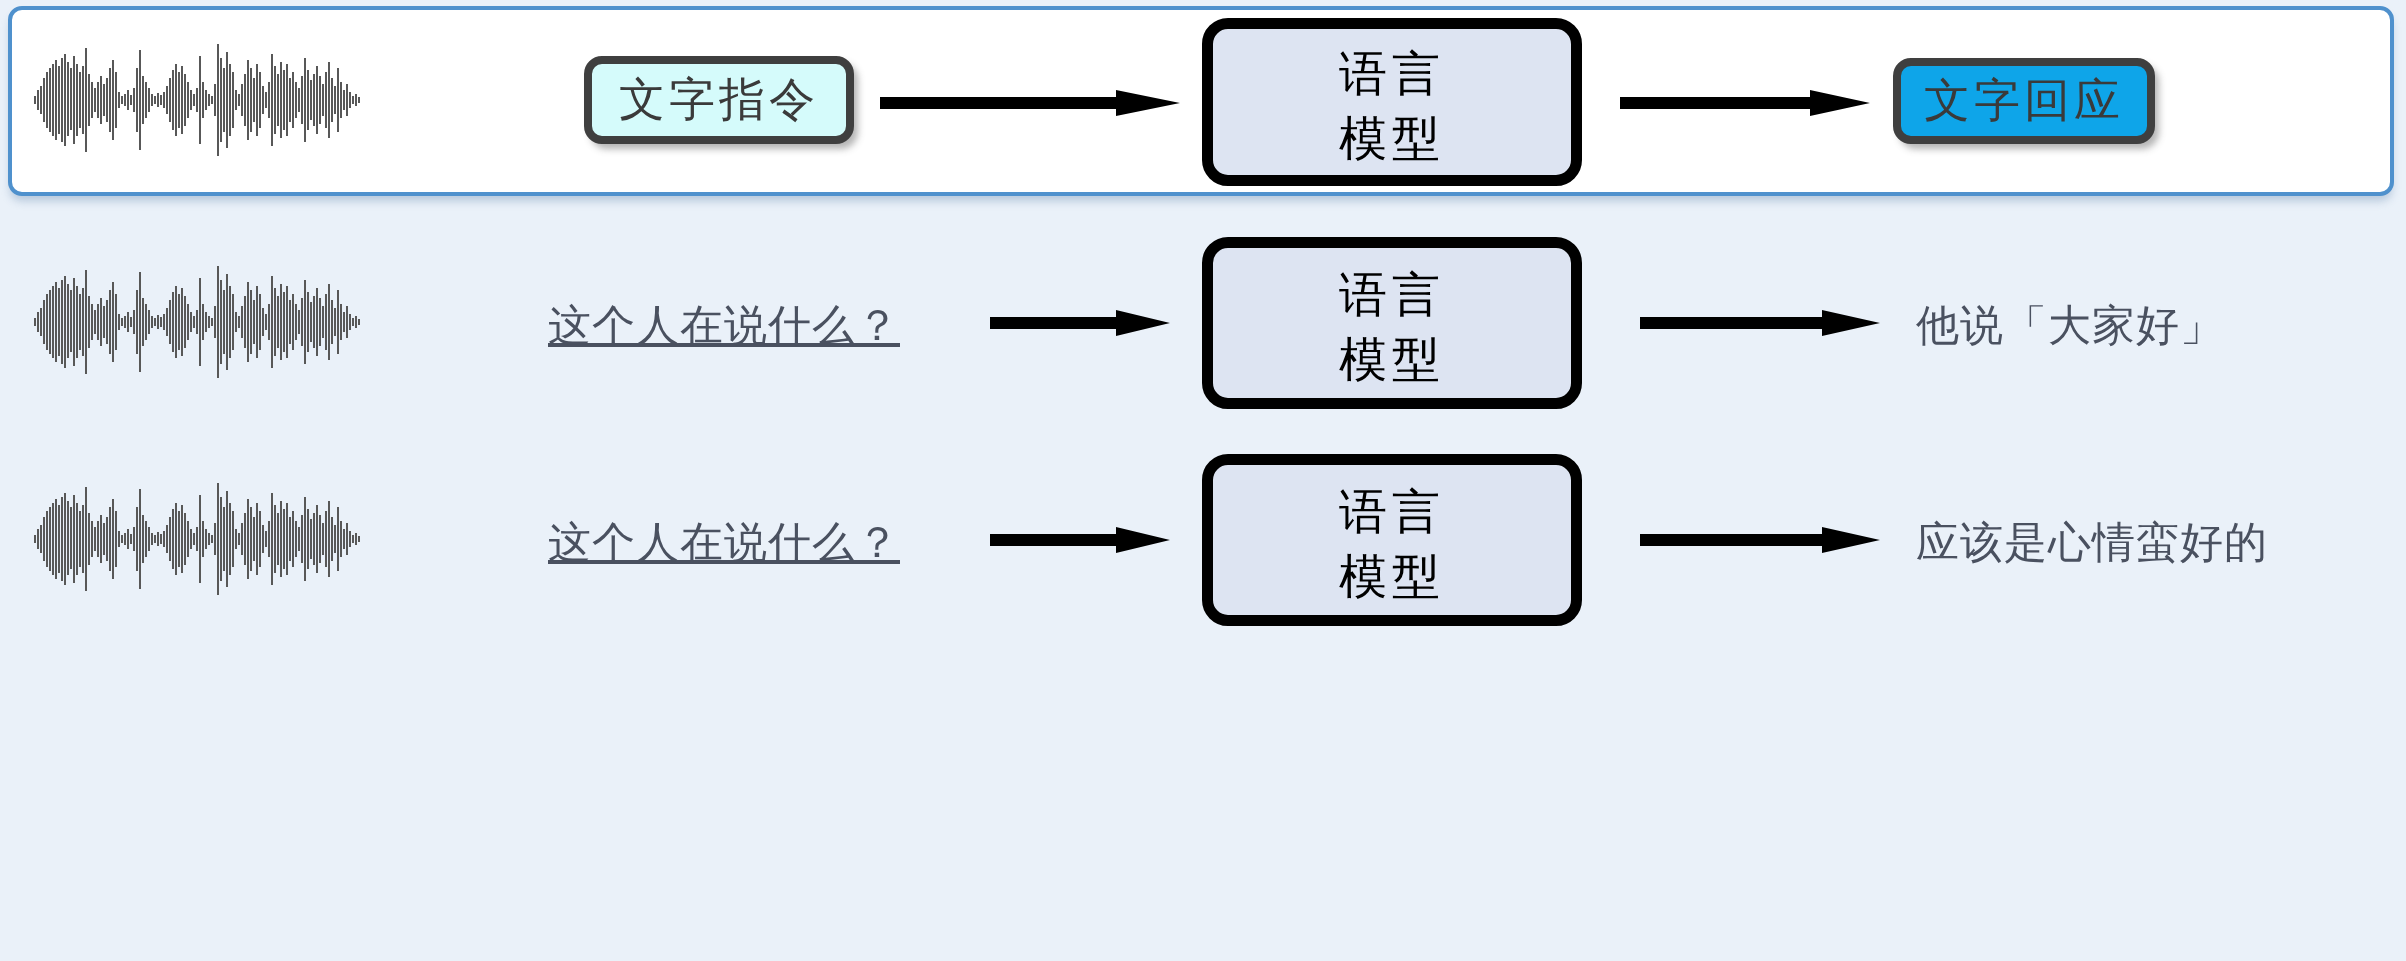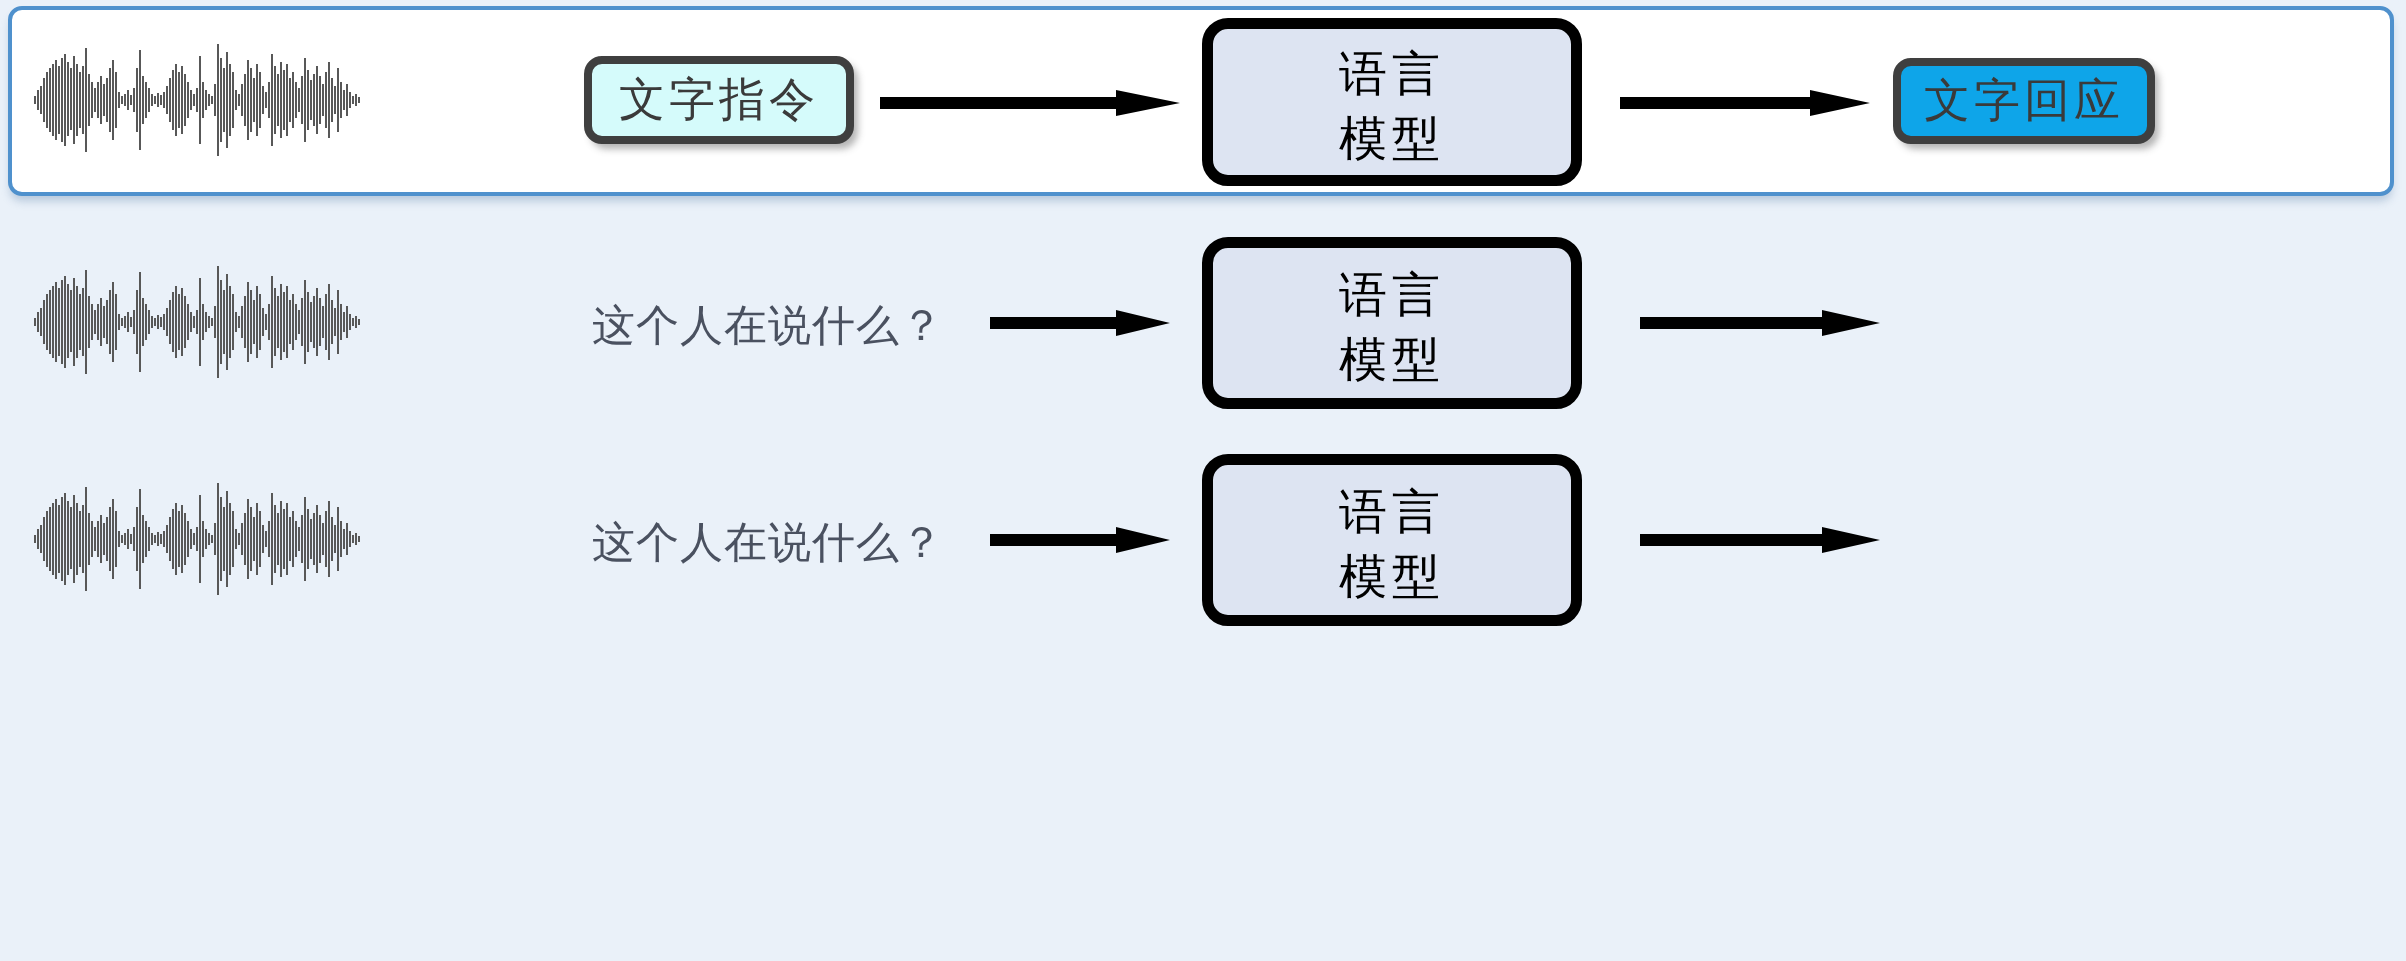--- a/index.html
+++ b/index.html
@@ -82,21 +82,21 @@
   }
 
   
   .plain-text {
     position: absolute;
     font-size: 43px;
     color: #4a5160;
     white-space: nowrap;
     letter-spacing: 1px;
   }
-  .text-question { left: 592px; }
+  .text-question { left: 548px; text-decoration: underline; }
   .text-answer   { left: 1916px; }
 
   
   .lm-box {
     position: absolute;
     box-sizing: border-box;
     background: #dde4f2;
     border: 11px solid #000000;
     border-radius: 26px;
     display: flex;
@@ -401,20 +401,21 @@
       <span class="lm-line">语言</span>
       <span class="lm-line">模型</span>
     </div>
 
     <div class="arrow" style="left:1640px; top:85px; width:240px;">
       <svg viewBox="0 0 240 26" preserveAspectRatio="none" aria-hidden="true">
         <path d="M0 7 H182 V0 L240 13 L182 26 V19 H0 Z" fill="#000000"></path>
       </svg>
     </div>
 
+    <div class="plain-text text-answer" style="top:72px;">他说「大家好」</div>
   </div>
 
   <div class="row row-3">
 
     <div class="waveform" style="top:35px;">
       <svg viewBox="0 0 330 124" preserveAspectRatio="none" aria-hidden="true">
         <g fill="#585858">
           <rect x="2" y="58" width="2" height="8"></rect>
           <rect x="5" y="52" width="2" height="20"></rect>
           <rect x="8" y="48" width="2" height="28"></rect>
@@ -540,15 +541,16 @@
       <span class="lm-line">语言</span>
       <span class="lm-line">模型</span>
     </div>
 
     <div class="arrow" style="left:1640px; top:85px; width:240px;">
       <svg viewBox="0 0 240 26" preserveAspectRatio="none" aria-hidden="true">
         <path d="M0 7 H182 V0 L240 13 L182 26 V19 H0 Z" fill="#000000"></path>
       </svg>
     </div>
 
+    <div class="plain-text text-answer" style="top:72px;">应该是心情蛮好的</div>
   </div>
 
 </div>
 
 </body></html>

